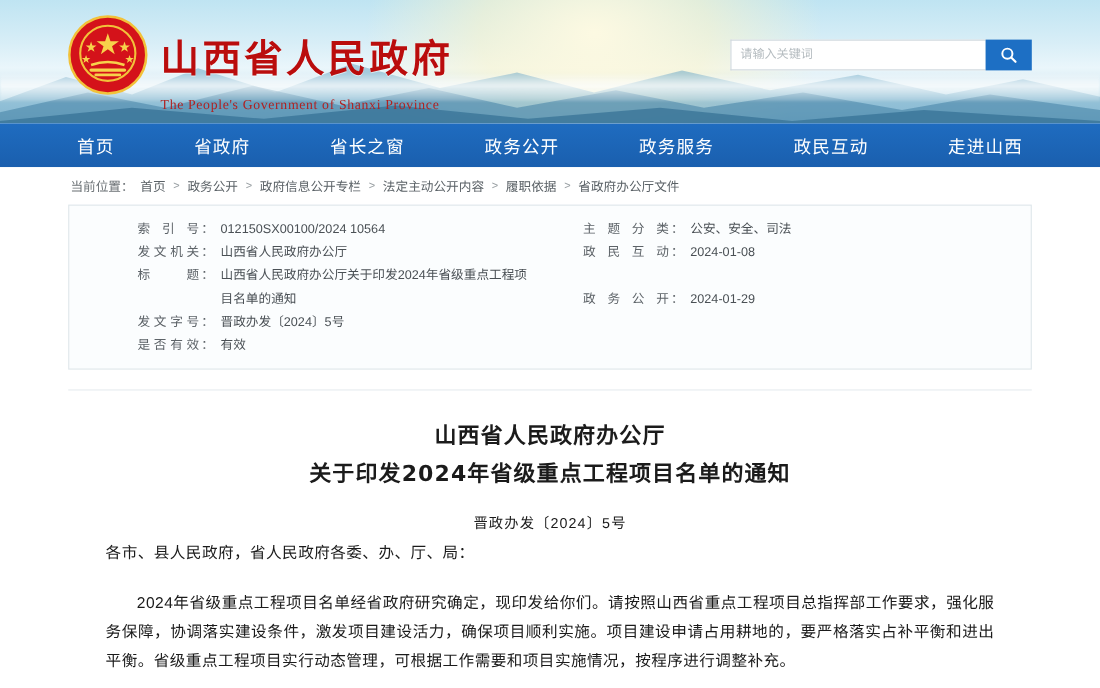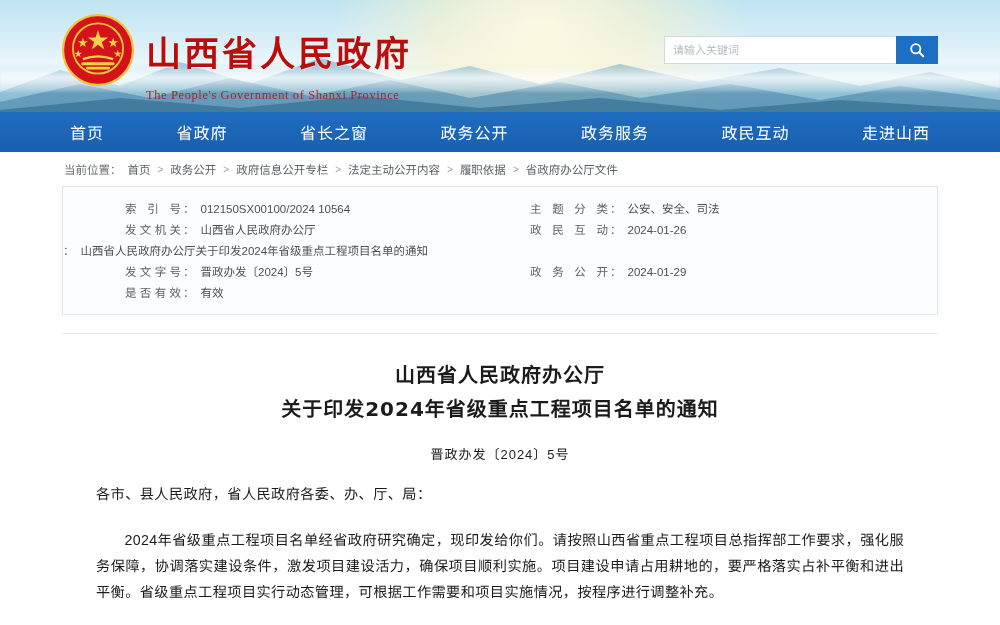--- a/index.html
+++ b/index.html
@@ -130,21 +130,21 @@
     text-align: center;
     font-family: "DejaVu Sans", sans-serif;
     font-size: 20px; font-weight: bold; color: #1b1b1b;
     line-height: 34px; letter-spacing: 1px;
   }
   .doc-number {
     text-align: center; margin-top: 18px;
     font-size: 13px; color: #1b1b1b; letter-spacing: 1px;
   }
   .doc-p {
-    margin-top: 18px;
+    margin-top: 6px;
     font-size: 14.2px; color: #1b1b1b;
     line-height: 26px; letter-spacing: 0.4px;
     text-align: justify;
   }
   .doc-p.indent { text-indent: 2em; margin-top: 20px; }
 </style>
 </head>
 <body>
 
 <div class="banner">
@@ -220,20 +220,21 @@
       <span class="meta-key">索 引 号</span>
       <span class="meta-colon">：</span>
       <span class="meta-val">012150SX00100/2024 10564</span>
     </div>
     <div class="meta-row">
       <span class="meta-key">发文机关</span>
       <span class="meta-colon">：</span>
       <span class="meta-val">山西省人民政府办公厅</span>
     </div>
     <div class="meta-row">
+      <span class="meta-key">标     题</span>
       <span class="meta-colon">：</span>
       <span class="meta-val">山西省人民政府办公厅关于印发2024年省级重点工程项目名单的通知</span>
     </div>
     <div class="meta-row">
       <span class="meta-key">发文字号</span>
       <span class="meta-colon">：</span>
       <span class="meta-val">晋政办发〔2024〕5号</span>
     </div>
     <div class="meta-row">
       <span class="meta-key">是否有效</span>
@@ -244,21 +245,21 @@
 
   <div class="meta-col right">
     <div class="meta-row">
       <span class="meta-key">主题分类</span>
       <span class="meta-colon">：</span>
       <span class="meta-val">公安、安全、司法</span>
     </div>
     <div class="meta-row">
       <span class="meta-key">政民互动</span>
       <span class="meta-colon">：</span>
-      <span class="meta-val">2024-01-26</span>
+      <span class="meta-val">2024-01-08</span>
     </div>
     <div class="meta-row" style="height:21px;"></div>
     <div class="meta-row">
       <span class="meta-key">政务公开</span>
       <span class="meta-colon">：</span>
       <span class="meta-val">2024-01-29</span>
     </div>
   </div>
 </div>
 

